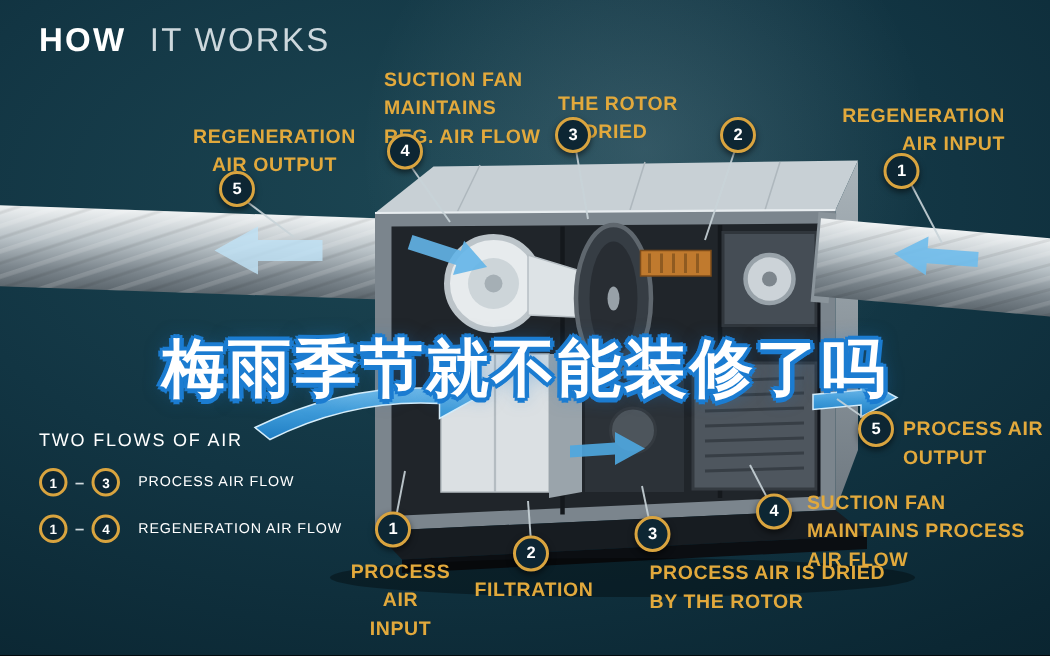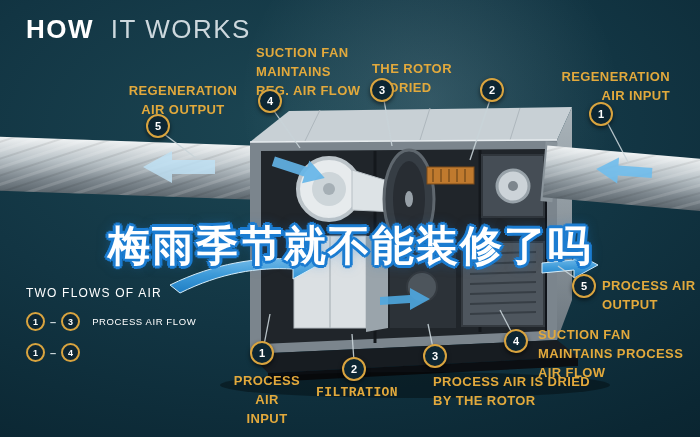--- a/index.html
+++ b/index.html
@@ -2,21 +2,21 @@
 <html><head>
 <meta charset="utf-8">
 <style>
   html,body{margin:0;padding:0;background:#000;}
   .stage{
     position:relative;width:700px;height:437px;overflow:hidden;
     background: radial-gradient(130% 120% at 42% 30%, #1c4653 0%, #123543 38%, #0b2733 68%, #071c25 100%);
     font-family:"Liberation Sans", sans-serif;
   }
   .scene{position:absolute;left:0;top:0;z-index:1;}
-  .title{position:absolute;left:26px;top:14px;z-index:6;font-size:26px;letter-spacing:1.5px;color:#fff;}
+  .title{position:absolute;left:26px;top:14px;z-index:6;font-size:22px;letter-spacing:1.5px;color:#fff;}
   .title .bold{font-weight:800;}
   .title .light{font-weight:normal;color:#cdd8dd;margin-left:8px;}
   .watermark{
     position:absolute;left:0;right:0;top:194px;z-index:5;text-align:center;
     font-size:42px;font-weight:bold;color:#ffffff;letter-spacing:2px;pointer-events:none;
     text-shadow:
       3px 0 0 #1b7cd1,-3px 0 0 #1b7cd1,0 3px 0 #1b7cd1,0 -3px 0 #1b7cd1,
       2px 2px 0 #1b7cd1,-2px -2px 0 #1b7cd1,2px -2px 0 #1b7cd1,-2px 2px 0 #1b7cd1,
       0 0 12px rgba(27,124,209,.55);
     margin-top: 24px;
@@ -32,21 +32,21 @@
   }
   
   #lbl-reg-output{left:118px;top:82px;width:130px;text-align:center;}
   #lbl-suction-reg{left:256px;top:44px;}
   #lbl-rotor{left:372px;top:44px;margin-top:16px;}
   #lbl-heated{left:484px;top:44px;}
   #lbl-reg-input{left:560px;top:68px;width:110px;text-align:right;}
   #lbl-proc-output{left:602px;top:277px;}
   #lbl-suction-proc{left:538px;top:326px;}
   #lbl-proc-dried{left:433px;top:358px;margin-top:15px;}
-  #lbl-filtration{left:316px;top:384px;width:80px;text-align:center;font-family:Liberation Mono, monospace;}
+  #lbl-filtration{left:316px;top:384px;width:80px;text-align:center;}
   #lbl-proc-input{left:228px;top:372px;width:78px;text-align:center;}
   
   #c-reg-output{left:146px;top:114px;}
   #c-suction-reg{left:258px;top:89px;}
   #c-rotor{left:370px;top:78px;}
   #c-heated{left:480px;top:78px;}
   #c-reg-input{left:589px;top:102px;}
   #c-proc-output{left:572px;top:274px;}
   #c-suction-proc{left:504px;top:329px;}
   #c-proc-dried{left:423px;top:344px;}
@@ -233,16 +233,17 @@
     <div class="legend-row">
       <span class="mini">1</span>
       <span class="dash">–</span>
       <span class="mini">3</span>
       <span class="legend-label">PROCESS AIR FLOW</span>
     </div>
     <div class="legend-row">
       <span class="mini">1</span>
       <span class="dash">–</span>
       <span class="mini">4</span>
+      <span class="legend-label">REGENERATION AIR FLOW</span>
     </div>
   </div>
 
 </div>
 
 </body></html>

